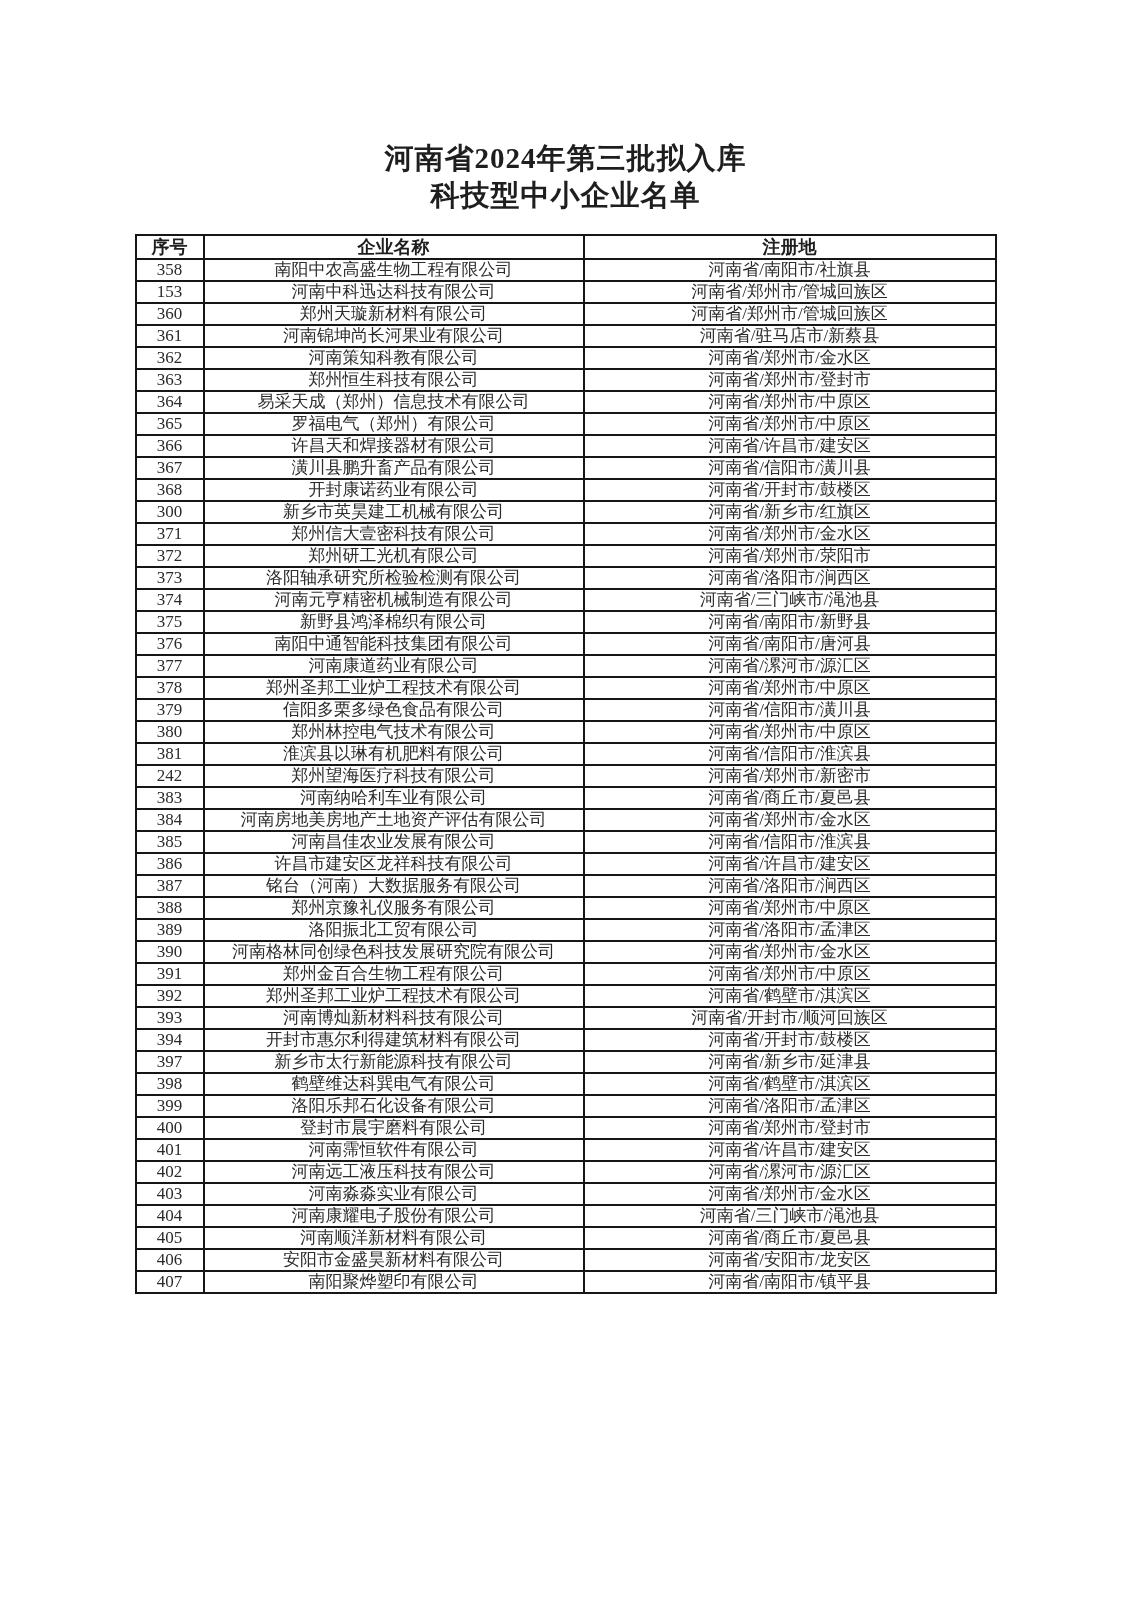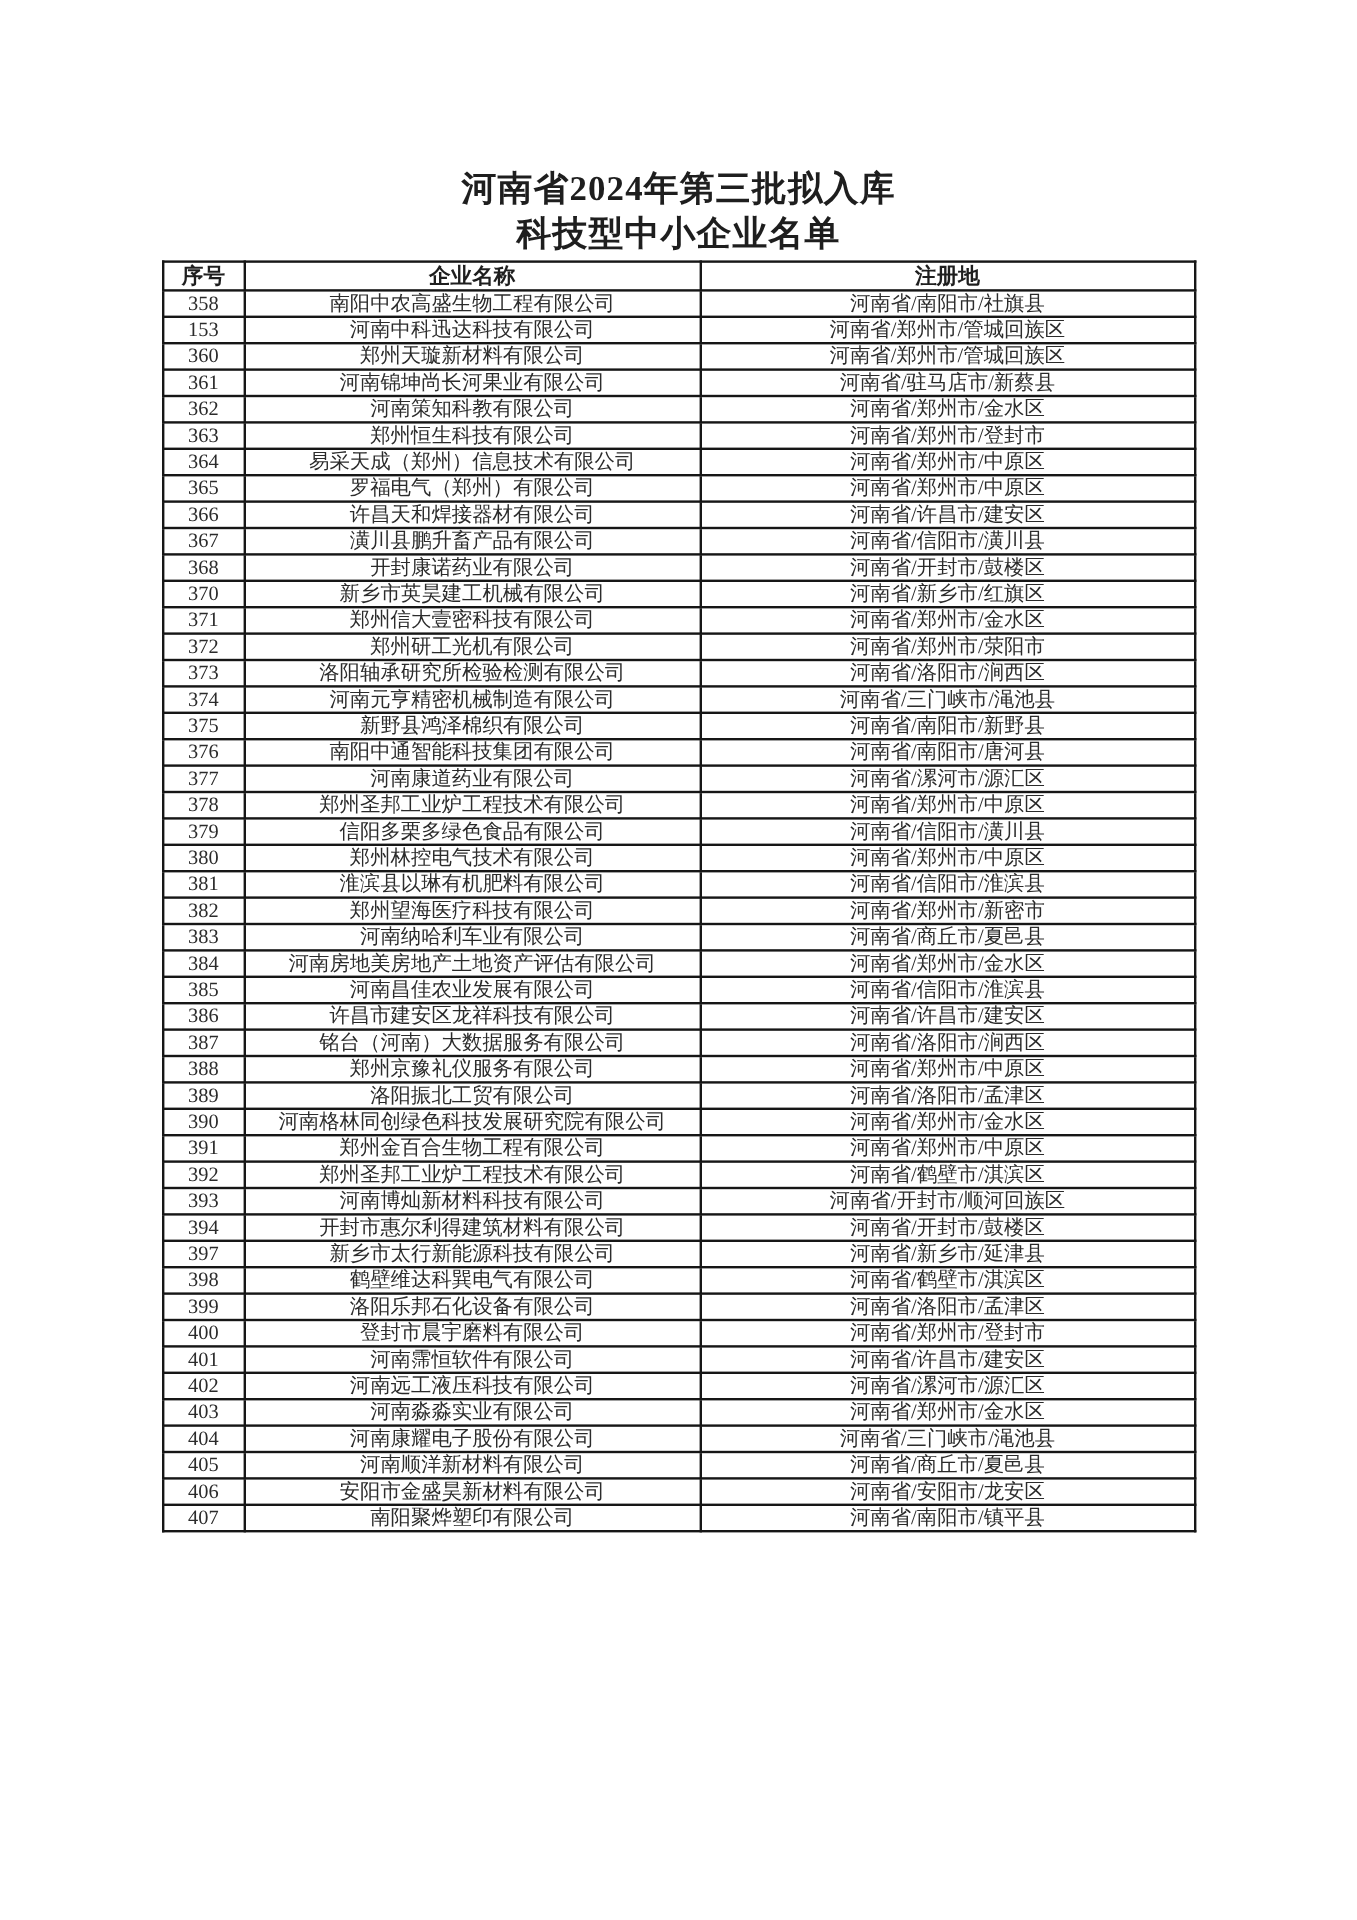--- a/index.html
+++ b/index.html
@@ -24,21 +24,21 @@
     font-size: 29px;
     line-height: 37px;
     font-weight: bold;
     color: #1e1e1e;
     letter-spacing: 1px;
   }
   table.company-table {
     border-collapse: collapse;
     table-layout: fixed;
     width: 860px;
-    margin: 3px auto 0 auto;
+    margin: 20px auto 0 auto;
   }
   table.company-table col.c-no   { width: 68px;  }
   table.company-table col.c-name { width: 380px; }
   table.company-table col.c-loc  { width: 412px; }
   table.company-table th,
   table.company-table td {
     border: 2px solid #161616;
     text-align: center;
     vertical-align: middle;
     padding: 0 2px;
@@ -128,21 +128,21 @@
           <td>367</td>
           <td>潢川县鹏升畜产品有限公司</td>
           <td>河南省/信阳市/潢川县</td>
         </tr>
         <tr>
           <td>368</td>
           <td>开封康诺药业有限公司</td>
           <td>河南省/开封市/鼓楼区</td>
         </tr>
         <tr>
-          <td>370</td>
+          <td>300</td>
           <td>新乡市英昊建工机械有限公司</td>
           <td>河南省/新乡市/红旗区</td>
         </tr>
         <tr>
           <td>371</td>
           <td>郑州信大壹密科技有限公司</td>
           <td>河南省/郑州市/金水区</td>
         </tr>
         <tr>
           <td>372</td>
@@ -188,21 +188,21 @@
           <td>380</td>
           <td>郑州林控电气技术有限公司</td>
           <td>河南省/郑州市/中原区</td>
         </tr>
         <tr>
           <td>381</td>
           <td>淮滨县以琳有机肥料有限公司</td>
           <td>河南省/信阳市/淮滨县</td>
         </tr>
         <tr>
-          <td>382</td>
+          <td>242</td>
           <td>郑州望海医疗科技有限公司</td>
           <td>河南省/郑州市/新密市</td>
         </tr>
         <tr>
           <td>383</td>
           <td>河南纳哈利车业有限公司</td>
           <td>河南省/商丘市/夏邑县</td>
         </tr>
         <tr>
           <td>384</td>

